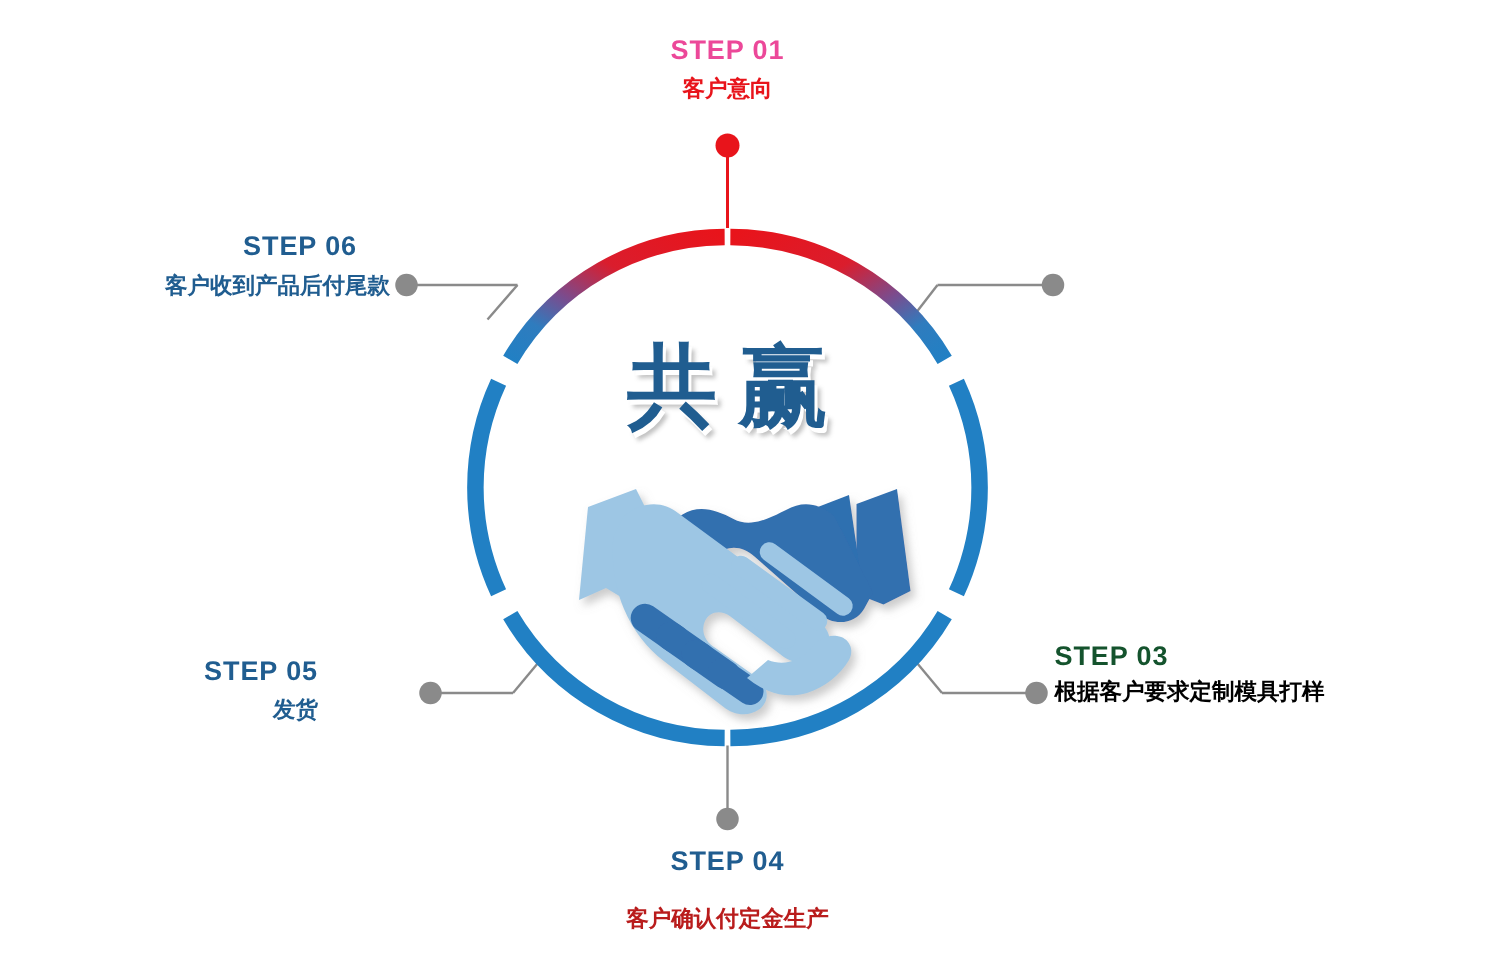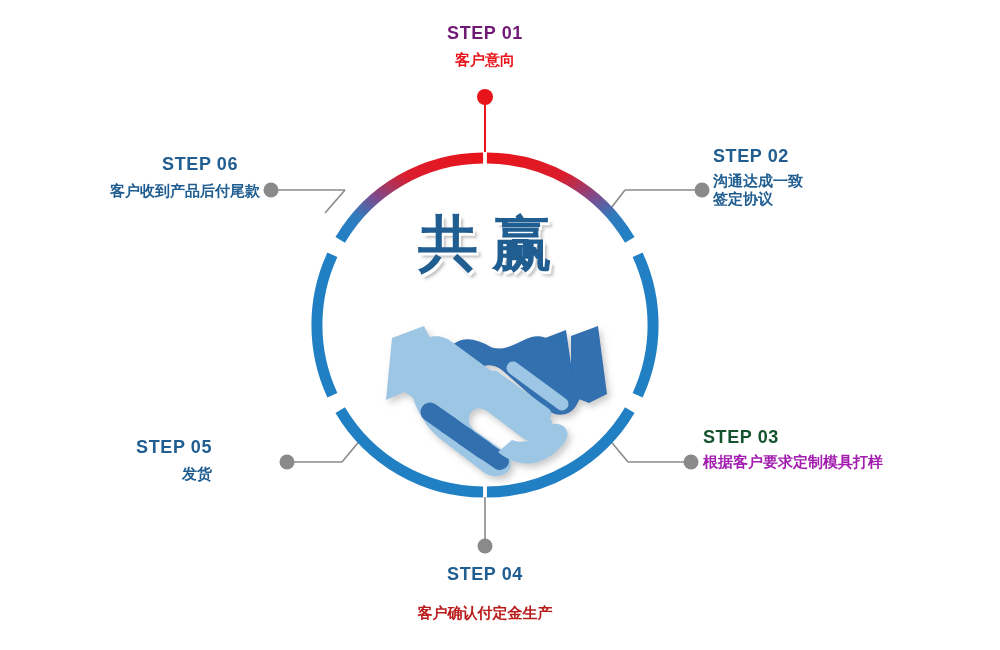--- a/index.html
+++ b/index.html
@@ -65,21 +65,21 @@
   #step-01 .step-num  { margin-bottom: 6px; }
   #step-04 .step-num  { margin-bottom: 18px; }
   #step-05 .step-num  { margin-bottom: 6px; padding-right: 40px; }
   #step-05 .step-text { padding-right: 40px; }
   #step-06 .step-num  { margin-bottom: 6px; padding-right: 22px; }
 
   
   #center-word {
     position: absolute;
     left: 335px;
-    top: 204px;
+    top: 218px;
     width: 300px;
     text-align: center;
     font-family: "DejaVu Sans", "Liberation Sans", sans-serif;
     font-size: 60px;
     font-weight: bold;
     letter-spacing: 14px;
     text-indent: 14px;
     color: #205D90;
     text-shadow: 2px 3px 0 #ffffff, 4px 5px 3px rgba(120,120,120,0.45);
   }
@@ -221,37 +221,30 @@
                C 570 433 566 425 558 424
                C 551 423 545 427 540 433
                C 533 441 522 444 512 440
                Z" fill="#9DC6E4"></path>
     </g>
   </svg>
 
   <div id="center-word">共赢</div>
 
   <div class="step align-center" id="step-01">
-    <div class="step-num" style="color:#701a75">STEP 01</div>
+    <div class="step-num" style="color:#ec4899">STEP 01</div>
     <div class="step-text" style="color:#E8141B">
       <span class="ln">客户意向</span>
     </div>
   </div>
 
-  <div class="step align-left" id="step-02">
-    <div class="step-num" style="color:#205D90">STEP 02</div>
-    <div class="step-text" style="color:#205D90">
-      <span class="ln">沟通达成一致</span>
-      <span class="ln">签定协议</span>
-    </div>
-  </div>
 
   <div class="step align-left" id="step-03">
     <div class="step-num" style="color:#14532d">STEP 03</div>
-    <div class="step-text" style="color:#a21caf">
+    <div class="step-text" style="color:#000000">
       <span class="ln">根据客户要求定制模具打样</span>
     </div>
   </div>
 
   <div class="step align-center" id="step-04">
     <div class="step-num" style="color:#205D90">STEP 04</div>
     <div class="step-text" style="color:#b91c1c">
       <span class="ln">客户确认付定金生产</span>
     </div>
   </div>

